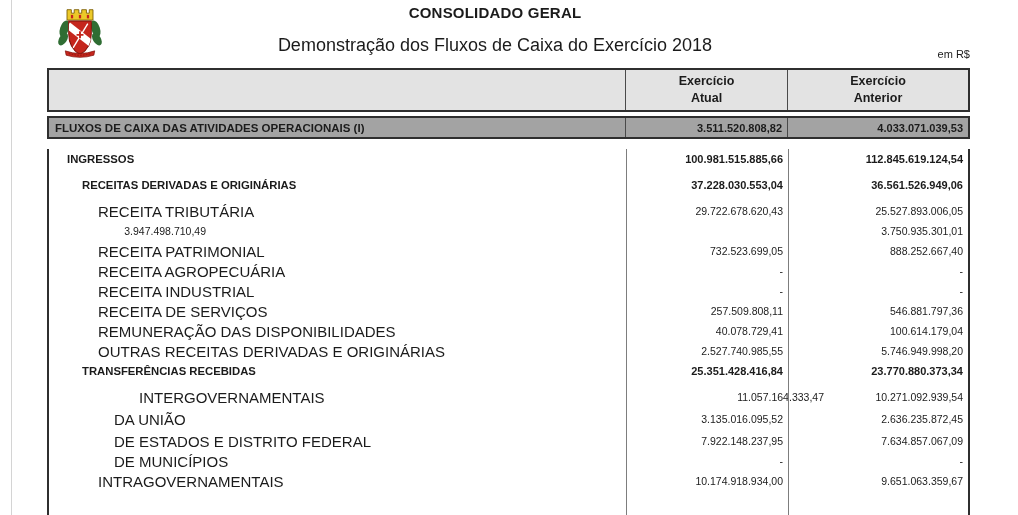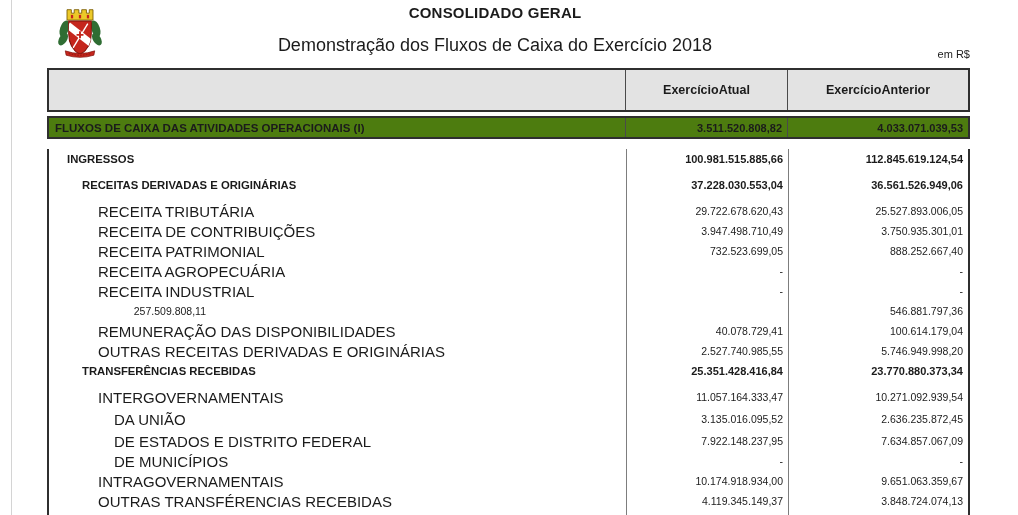--- a/index.html
+++ b/index.html
@@ -16,29 +16,29 @@
              font-size:15px; font-weight:bold; letter-spacing:.2px; }
   .subtitle{ position:absolute; top:35px; left:0; width:990px; text-align:center; font-size:18px; }
   .em-rs   { position:absolute; top:48px; right:48px; font-size:11px; }
 
   .table { position:absolute; left:47px; top:68px; width:923px; }
 
   .thead {
     display:flex; background:#e3e3e3; border:2px solid #2f2f2f;
     height:44px; box-sizing:border-box;
   }
-  .th { box-sizing:border-box; display:flex; justify-content:center;
+  .th { box-sizing:border-box; display:flex; flex-direction:column; justify-content:center;
         align-items:center; font-weight:bold; font-size:12.5px; line-height:1.35; }
   .th-label { width:577px; border-right:1px solid #4a4a4a; }
   .th-c1    { width:162px; border-right:1px solid #4a4a4a; }
   .th-c2    { flex:1; }
 
   .fluxos {
     margin-top:4px; height:23px; box-sizing:border-box; border:2px solid #2f2f2f;
-    background:#4d7c0f; display:flex; align-items:stretch; font-weight:bold;
+    background:#a3a3a3; display:flex; align-items:stretch; font-weight:bold;
   }
   .fluxos .flabel { width:577px; box-sizing:border-box; border-right:1px solid #4a4a4a;
     font-size:11.5px; padding-left:6px; display:flex; align-items:center; white-space:nowrap; }
   .fluxos .fval { width:162px; box-sizing:border-box; border-right:1px solid #4a4a4a;
     font-size:11px; padding-right:5px; display:flex; align-items:center; justify-content:flex-end; }
   .fluxos .fval2 { flex:1; border-right:none; }
 
   .tbody {
     position:relative; box-sizing:border-box; height:374px;
     border-left:2px solid #2f2f2f; border-right:2px solid #2f2f2f;
@@ -55,21 +55,21 @@
   .t-row.bold { font-weight:bold; }
   .t-row.bold .label { font-size:11.3px; }
   .t-row.bold .val   { font-size:11px; }
   .ind1 .label { padding-left:18px; }
   .ind2 .label { padding-left:33px; }
   .ind3 .label { padding-left:49px; }
   .ind4 .label { padding-left:65px; }
   .rows .t-row:nth-child(1)  { margin-top:10px; }
   .rows .t-row:nth-child(2)  { margin-top:6px; }
   .rows .t-row:nth-child(3)  { margin-top:6px; }
-  .rows .t-row:nth-child(12) { margin-top:6px; }
+  .rows .t-row:nth-child(12) { margin-top:6px;margin-left:41px; }
   .rows .t-row:nth-child(13) { margin-top:2px; }
   .rows .t-row:nth-child(14) { margin-top:2px; }
 </style>
 </head>
 <body>
 
 <div class="page">
   <div class="page-edge"></div>
 
   <div class="logo">
@@ -143,40 +143,40 @@
             <div class="label">RECEITAS DERIVADAS E ORIGINÁRIAS</div>
             <div class="val">37.228.030.553,04</div>
             <div class="val val2">36.561.526.949,06</div>
           </div>
           <div class="t-row ind3">
             <div class="label">RECEITA TRIBUTÁRIA</div>
             <div class="val">29.722.678.620,43</div>
             <div class="val val2">25.527.893.006,05</div>
           </div>
           <div class="t-row ind3">
-            <div class="label">RECEITA DE CONTRIBUIÇÕES</div>
             <div class="val">3.947.498.710,49</div>
             <div class="val val2">3.750.935.301,01</div>
           </div>
           <div class="t-row ind3">
             <div class="label">RECEITA PATRIMONIAL</div>
             <div class="val">732.523.699,05</div>
             <div class="val val2">888.252.667,40</div>
           </div>
           <div class="t-row ind3">
             <div class="label">RECEITA AGROPECUÁRIA</div>
             <div class="val">-</div>
             <div class="val val2">-</div>
           </div>
           <div class="t-row ind3">
             <div class="label">RECEITA INDUSTRIAL</div>
             <div class="val">-</div>
             <div class="val val2">-</div>
           </div>
           <div class="t-row ind3">
+            <div class="label">RECEITA DE SERVIÇOS</div>
             <div class="val">257.509.808,11</div>
             <div class="val val2">546.881.797,36</div>
           </div>
           <div class="t-row ind3">
             <div class="label">REMUNERAÇÃO DAS DISPONIBILIDADES</div>
             <div class="val">40.078.729,41</div>
             <div class="val val2">100.614.179,04</div>
           </div>
           <div class="t-row ind3">
             <div class="label">OUTRAS RECEITAS DERIVADAS E ORIGINÁRIAS</div>
@@ -205,24 +205,19 @@
           </div>
           <div class="t-row ind4">
             <div class="label">DE MUNICÍPIOS</div>
             <div class="val">-</div>
             <div class="val val2">-</div>
           </div>
           <div class="t-row ind3">
             <div class="label">INTRAGOVERNAMENTAIS</div>
             <div class="val">10.174.918.934,00</div>
             <div class="val val2">9.651.063.359,67</div>
-          </div>
-          <div class="t-row ind3">
-            <div class="label">OUTRAS TRANSFÉRENCIAS RECEBIDAS</div>
-            <div class="val">4.119.345.149,37</div>
-            <div class="val val2">3.848.724.074,13</div>
           </div>
         </div>
       <div class="vline vline1"></div>
       <div class="vline vline2"></div>
     </div>
   </div>
 </div>
 
 </body></html>

